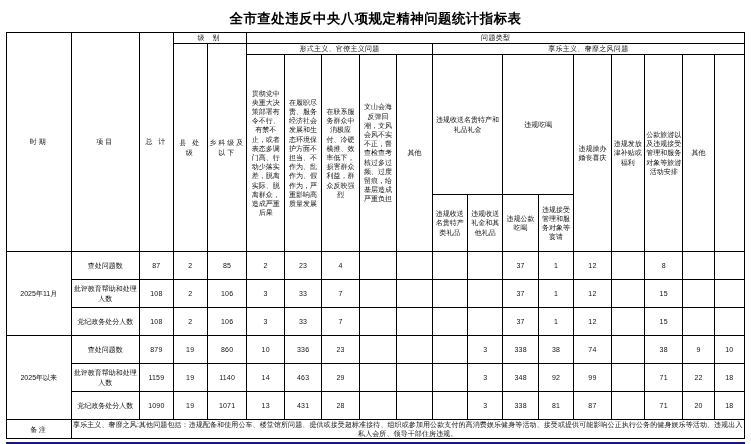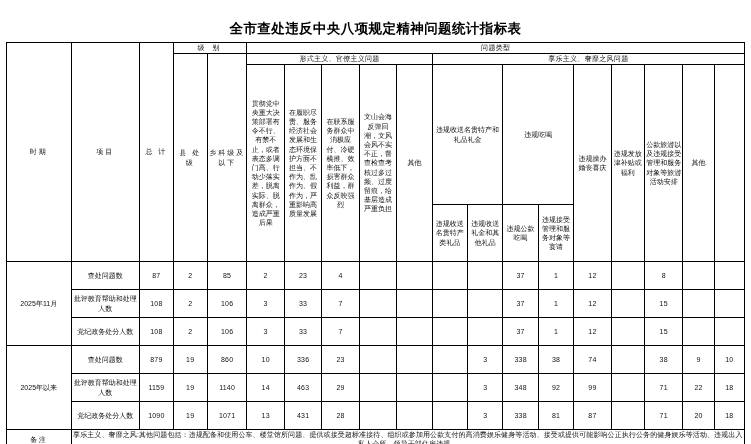--- a/index.html
+++ b/index.html
@@ -12,21 +12,21 @@
     height: 444px;
     overflow: hidden;
     font-family: "Liberation Sans", "DejaVu Sans", sans-serif;
     color: #000000;
   }
   .page {
     position: relative;
     width: 751px;
     height: 444px;
     box-sizing: border-box;
-    padding: 16px 6px;
+    padding: 6px 6px;
   }
   .title {
     text-align: center;
     font-size: 13.5px;
     font-weight: bold;
     letter-spacing: 0.4px;
     line-height: 20px;
     padding-top: 3px;
     padding-bottom: 3px;
     color: #000;

